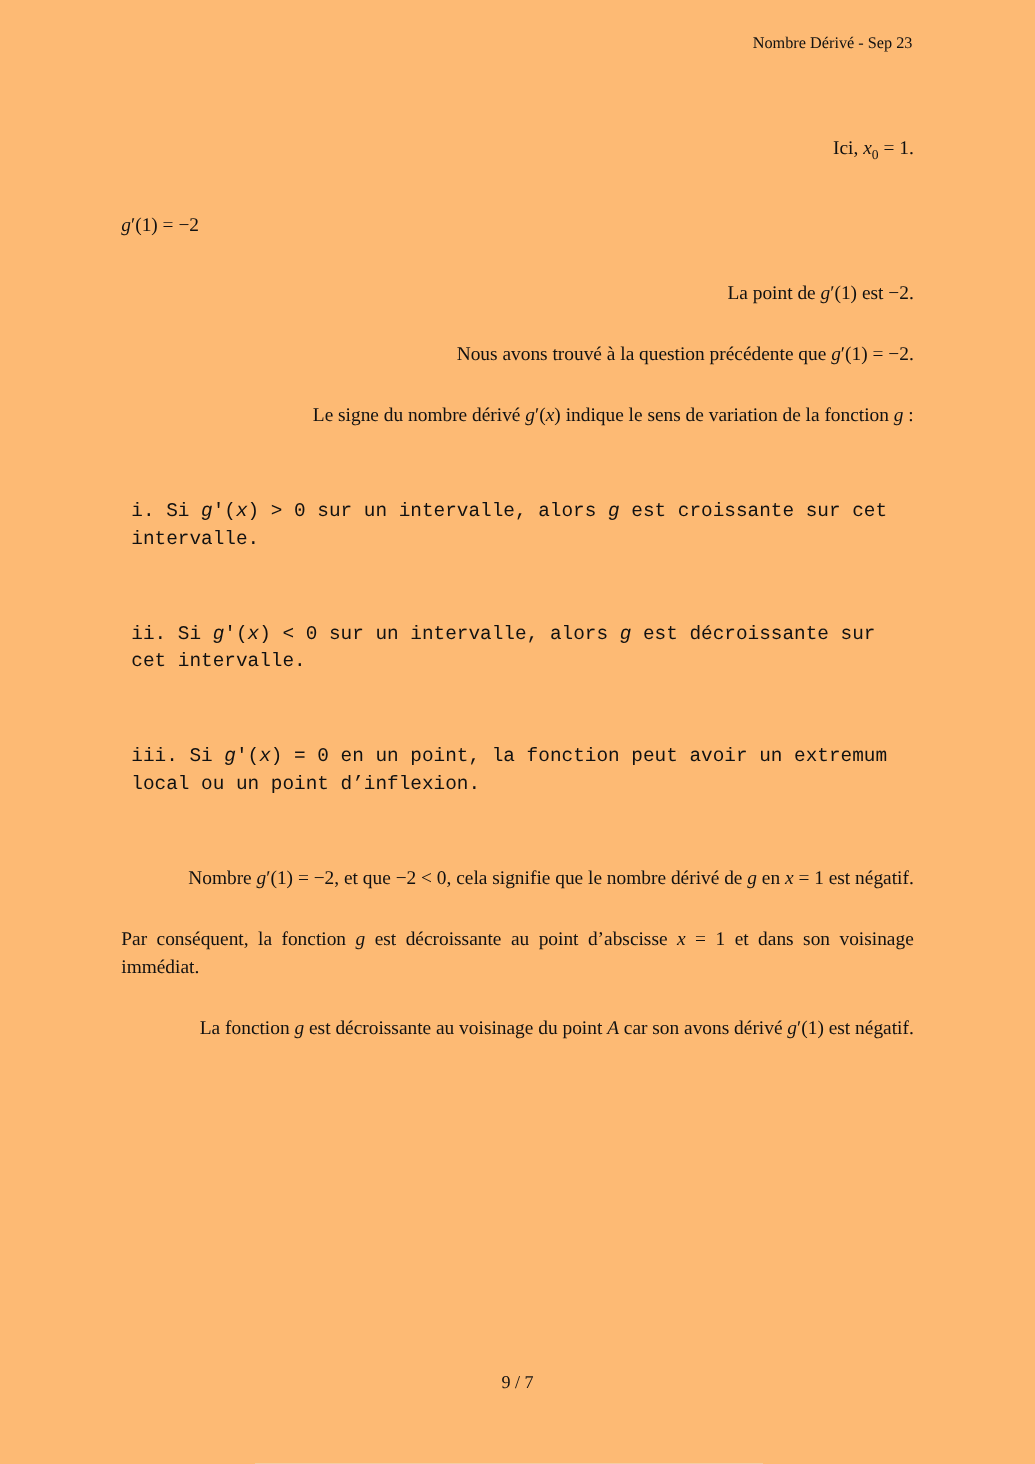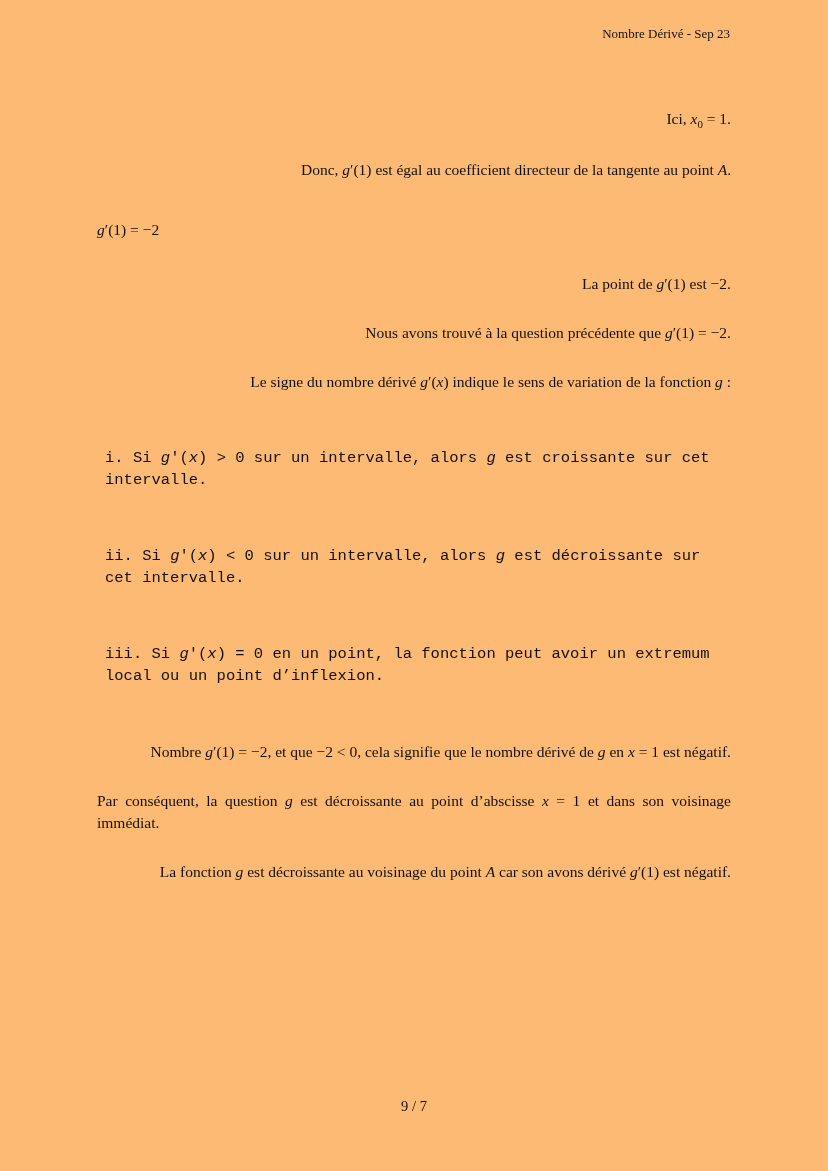--- a/index.html
+++ b/index.html
@@ -63,27 +63,26 @@
   }
 </style>
 </head>
 <body>
 
 <div class="page">
   <div class="page-header">Nombre Dérivé - Sep 23</div>
 
   <div class="document-body">
       <p class="para body"><span>Ici, </span><span class="mi">x</span><span class="sub">0</span><span> = 1.</span></p>
-      <p class="para body"><span>Donc, </span><span class="mi">g</span><span>′(1)</span><span> est égal au coefficient directeur de la tangente au point </span><span class="mi">A</span><span>.</span></p>
       <p class="para equation"><span class="mi">g</span><span>′(1) = −2</span></p>
       <p class="para body"><span>La point de </span><span class="mi">g</span><span>′(1)</span><span> est −2.</span></p>
       <p class="para body"><span>Nous avons trouvé à la question précédente que </span><span class="mi">g</span><span>′(1) = −2.</span></p>
       <p class="para body"><span>Le signe du nombre dérivé </span><span class="mi">g</span><span>′(</span><span class="mi">x</span><span>)</span><span> indique le sens de variation de la fonction </span><span class="mi">g</span><span> :</span></p>
       <p class="para list"><span>i. Si </span><span class="mi">g</span><span>′(</span><span class="mi">x</span><span>) &gt; 0</span><span> sur un intervalle, alors </span><span class="mi">g</span><span> est croissante sur cet intervalle.</span></p>
       <p class="para list"><span>ii. Si </span><span class="mi">g</span><span>′(</span><span class="mi">x</span><span>) &lt; 0</span><span> sur un intervalle, alors </span><span class="mi">g</span><span> est décroissante sur cet intervalle.</span></p>
       <p class="para list"><span>iii. Si </span><span class="mi">g</span><span>′(</span><span class="mi">x</span><span>) = 0</span><span> en un point, la fonction peut avoir un extremum local ou un point d’inflexion.</span></p>
       <p class="para body"><span>Nombre </span><span class="mi">g</span><span>′(1) = −2</span><span>, et que −2 &lt; 0, cela signifie que le nombre dérivé de </span><span class="mi">g</span><span> en </span><span class="mi">x</span><span> = 1</span><span> est négatif.</span></p>
-      <p class="para justify"><span>Par conséquent, la question </span><span class="mi">g</span><span> est décroissante au point d’abscisse </span><span class="mi">x</span><span> = 1</span><span> et dans son voisinage immédiat.</span></p>
+      <p class="para justify"><span>Par conséquent, la fonction </span><span class="mi">g</span><span> est décroissante au point d’abscisse </span><span class="mi">x</span><span> = 1</span><span> et dans son voisinage immédiat.</span></p>
       <p class="para body"><span>La fonction </span><span class="mi">g</span><span> est décroissante au voisinage du point </span><span class="mi">A</span><span> car son avons dérivé </span><span class="mi">g</span><span>′(1)</span><span> est négatif.</span></p>
     </div>
 
   <div class="page-footer">9 / 7</div>
 </div>
 
 </body></html>

